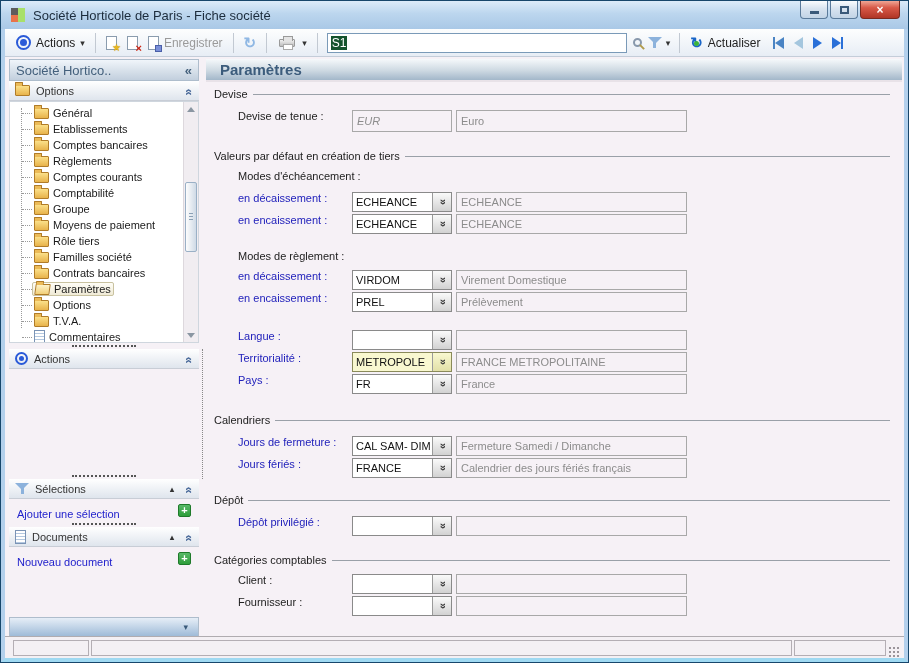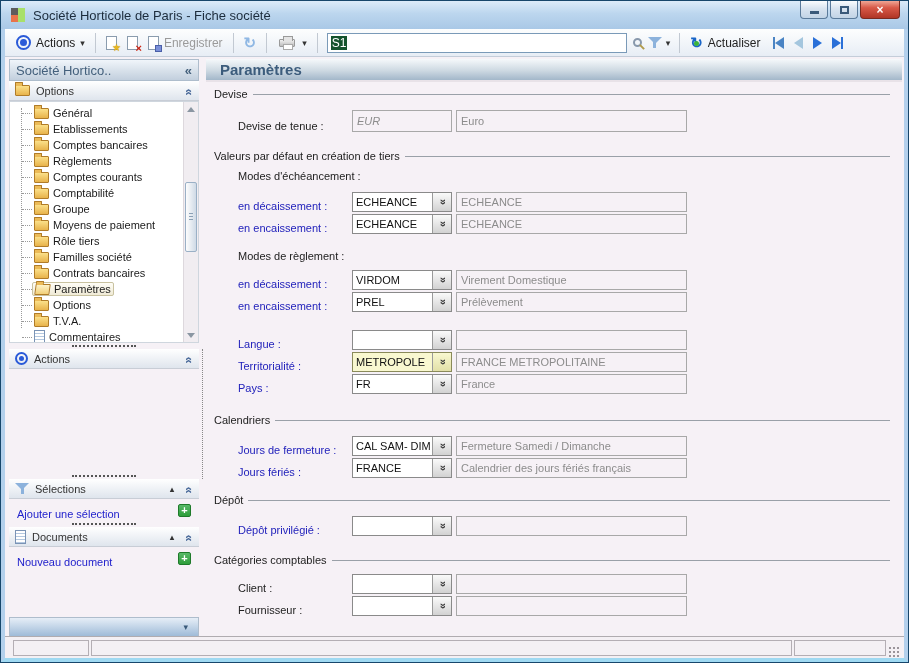--- a/index.html
+++ b/index.html
@@ -134,21 +134,21 @@
 
   
   .main { flex: 1; display: flex; flex-direction: column; min-width: 0; }
   .main-header { height: 23px; flex: none; background: linear-gradient(#f6f9fb, #cdd9e2 55%, #a3b7ca);
                  border-bottom: 2px solid #e8e2e8; display: flex; align-items: center; padding: 0 14px; }
   .main-title { font-size: 15px; font-weight: bold; color: #3c5c7c; }
   .form { flex: 1; padding: 4px 12px 0 8px; font-size: 11px; overflow: hidden; }
   .sec { display: flex; align-items: center; justify-content: center; }
   .sec .legend { color: #222; white-space: nowrap; }
   .sec .rule { flex: 1; border-top: 1px solid #9aa0a8; margin-left: 5px; }
-  .frow { display: flex; align-items: flex-end; margin-left: 24px; }
+  .frow { display: flex; align-items: flex-start; margin-left: 24px; }
   .lbl { width: 114px; flex: none; color: #222; }
   .lbl.blue { color: #2222bb; }
   .heading { margin-left: 24px; color: #222; }
   .ro-field { height: 20px; border: 1px solid #a8a8a8; color: #8c8c8c; display: flex; align-items: center;
               padding: 0 4px; background: transparent; }
   .ro-field.code { width: 100px; flex: none; font-style: italic; }
   .ro-field.desc { width: 231px; flex: none; margin-left: 4px; }
   .ro-field.tall { height: 22px; }
   .combo { width: 100px; height: 20px; flex: none; border: 1px solid #8a8a8a; background: #fff;
            display: flex; align-items: stretch; }

